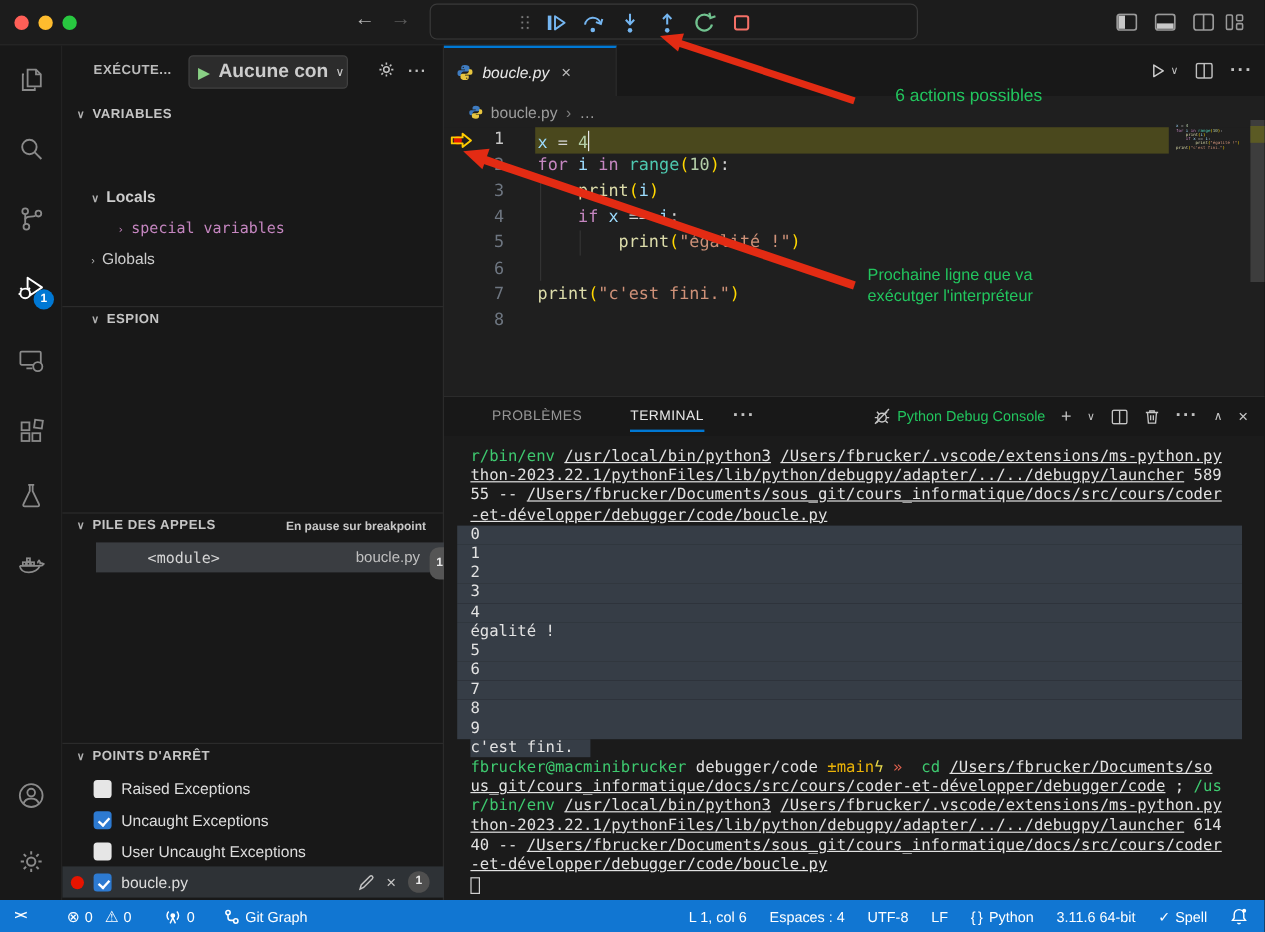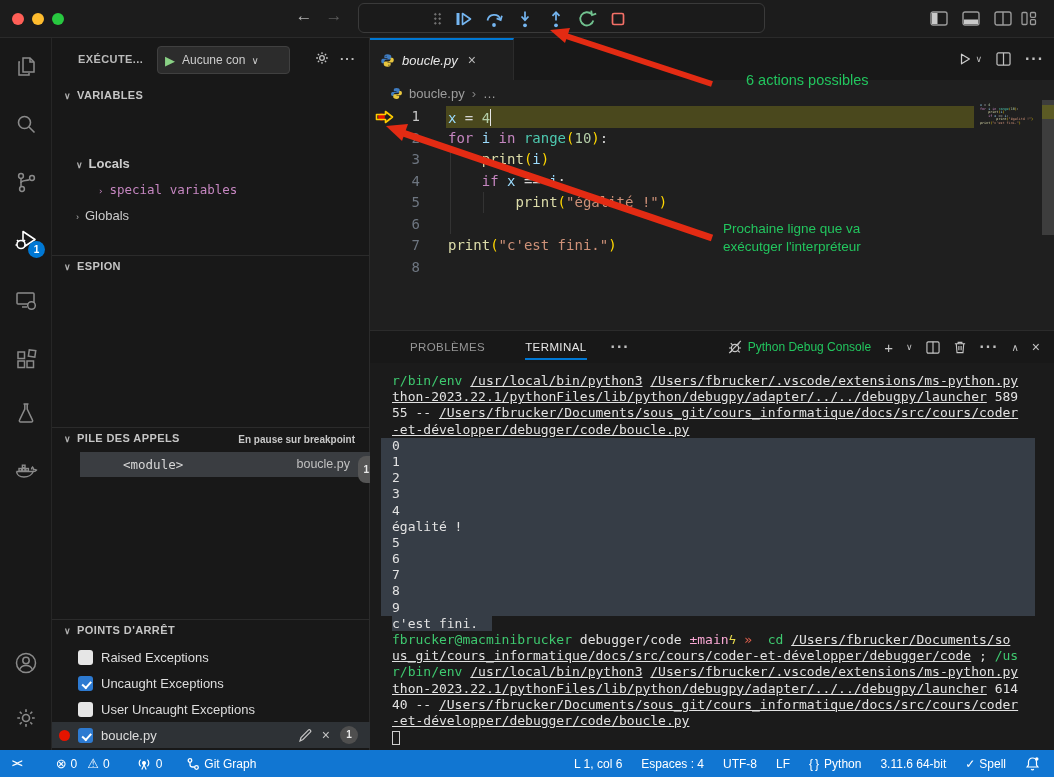--- a/index.html
+++ b/index.html
@@ -28,21 +28,21 @@
   .act-badge { position:absolute; right:-7px; bottom:-6px; width:17px; height:17px; border-radius:50%;
                background:#0078d4; color:#fff; font-size:10px; line-height:17px; text-align:center; font-weight:bold; }
 
   
   #sidebar { position:absolute; left:52px; top:38px; width:318px; height:712px; background:#181818; border-right:1px solid #2b2b2b; font-size:13px; }
   .side-head { position:absolute; font-size:11px; font-weight:bold; color:#c5c5c5; letter-spacing:.4px; }
   .chev { color:#b0b0b0; font-size:9px; margin-right:6px; }
   #run-title { position:absolute; left:26px; top:15px; font-size:11px; font-weight:bold; color:#bbbbbb; letter-spacing:.4px;}
   #run-dd { position:absolute; left:105px; top:8px; width:133px; height:28px; background:#2c2c2c; border:1px solid #404040; border-radius:4px; display:flex; align-items:center; }
   #run-dd .play { color:#89d185; font-size:13px; padding:0 7px; }
-  #run-dd .lbl { color:#cccccc; font-size:12px; white-space:nowrap; overflow:hidden; }
+  #run-dd .lbl { color:#cccccc; font-size:16px; white-space:nowrap; overflow:hidden;font-weight:bold; }
   #run-dd .dchev { margin-left:6px; color:#cccccc; font-size:10px; }
   .gear16 { position:absolute; top:12px; color:#c0c0c0; }
   .dots { color:#c0c0c0; font-weight:bold; letter-spacing:1px; }
   .tree-row { position:absolute; height:24px; line-height:36px; white-space:nowrap; color:#cccccc; }
   .mono { font-family:"DejaVu Sans Mono", monospace; }
   .sect-divider { position:absolute; left:0; width:318px; border-top:1px solid #2b2b2b; }
   #cs-row { position:absolute; left:0; top:414px; width:318px; height:25px; background:#3a3d41; line-height:25px;margin-left:28px; }
   .pill { background:#555555; color:#e8e8e8; font-size:10px; font-weight:bold; border-radius:8px; padding:1px 6px; }
   .bp-row { position:relative; height:26px; display:flex; align-items:center; padding-left:26px; }
   .bp-row.selected { background:#2e3236; }
@@ -86,21 +86,21 @@
   #panel-head { position:absolute; left:0; top:0; width:684px; height:32px; background:#181818; display:flex; align-items:center; }
   .ptab { font-size:11.5px; letter-spacing:.4px; color:#969696; margin-left:40px; height:32px; line-height:32px; position:relative; }
   .ptab.active { color:#e7e7e7; }
   .ptab.active::after { content:""; position:absolute; left:0; right:0; bottom:3px; height:2px; background:#0078d4; }
   .phead-right { margin-left:auto; display:flex; align-items:center; gap:13px; padding-right:14px; color:#c5c5c5; }
   .console-lbl { font-size:12px; color:#22c55e; margin-left:5px; }
   #terminal-lines { position:absolute; left:0; top:42px; width:684px; }
   .term-line { height:16.2px; margin-left:11px; width:654px; padding-left:11px; font-family:"DejaVu Sans Mono", monospace; font-size:13px; line-height:16.2px; white-space:pre; color:#e2e2e2; }
   .term-line.sel-full { background:#363d46; }
   .sel-wrap { background:#363d46; padding-right:14px; }
-  .t-green{color:#3ec96f}.t-plain{color:#e2e2e2}.t-yellow{color:#f9a8d4}.t-bolt{color:#e7d94c}.t-red{color:#e0604d}
+  .t-green{color:#3ec96f}.t-plain{color:#e2e2e2}.t-yellow{color:#eab308}.t-bolt{color:#e7d94c}.t-red{color:#e0604d}
   .t-link{color:#e2e2e2; text-decoration:underline;}
   .term-cursor { display:inline-block; width:8px; height:14px; border:1px solid #cfcfcf; transform:translateY(2px); }
 
   
   #statusbar { position:absolute; left:0; top:750px; width:1054px; height:27px; background:#1176d2; color:#ffffff; font-size:12px; display:flex; align-items:center; }
   .sb-item { display:flex; align-items:center; gap:4px; white-space:nowrap; }
   #sb-left { display:flex; align-items:center; gap:16px; padding-left:12px; }
   #sb-right { margin-left:auto; display:flex; align-items:center; gap:19px; padding-right:14px; }
   .sb-sym { font-size:13px; }
 
@@ -280,21 +280,21 @@
         </svg>
     </span>
     <span class="abs dots" style="left:288px;top:13px">···</span>
 
     <div class="side-head" style="left:12px;top:51px"><span class="chev">∨</span><span>VARIABLES</span></div>
     <div class="tree-row" style="left:24px;top:108px;font-weight:bold"><span class="chev">∨</span><span>Locals</span></div>
     <div class="tree-row mono" style="left:46px;top:134px;color:#C586C0;font-size:12.5px"><span class="chev" style="color:#C586C0">›</span><span>special variables</span></div>
     <div class="tree-row" style="left:24px;top:160px"><span class="chev">›</span><span>Globals</span></div>
 
     <div class="sect-divider" style="top:217px"></div>
-    <div class="side-head" style="left:12px;top:222px"><span class="chev">∨</span><span>ESPION</span></div>
+    <div class="side-head" style="left:24px;top:222px"><span class="chev">∨</span><span>ESPION</span></div>
 
     <div class="sect-divider" style="top:389px"></div>
     <div class="side-head" style="left:12px;top:394px"><span class="chev">∨</span><span>PILE DES APPELS</span></div>
     <div class="abs" style="right:14px;top:396px;font-size:10px;font-weight:bold;color:#c8c8c8">En pause sur breakpoint</div>
     <div id="cs-row">
       <span class="mono" style="margin-left:43px;font-size:12.5px;color:#d6d6d6">&lt;module&gt;</span>
       <span class="abs" style="right:48px;top:0;color:#c0c0c0;font-size:12.5px">boucle.py</span>
       <span class="pill abs" style="right:14px;top:4px">1:1</span>
     </div>
 

